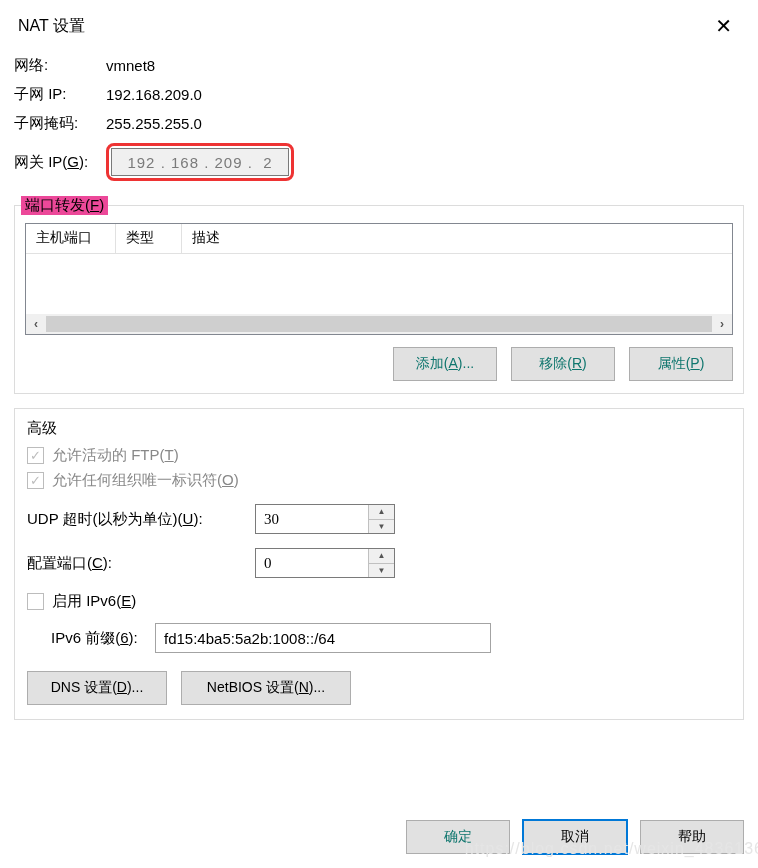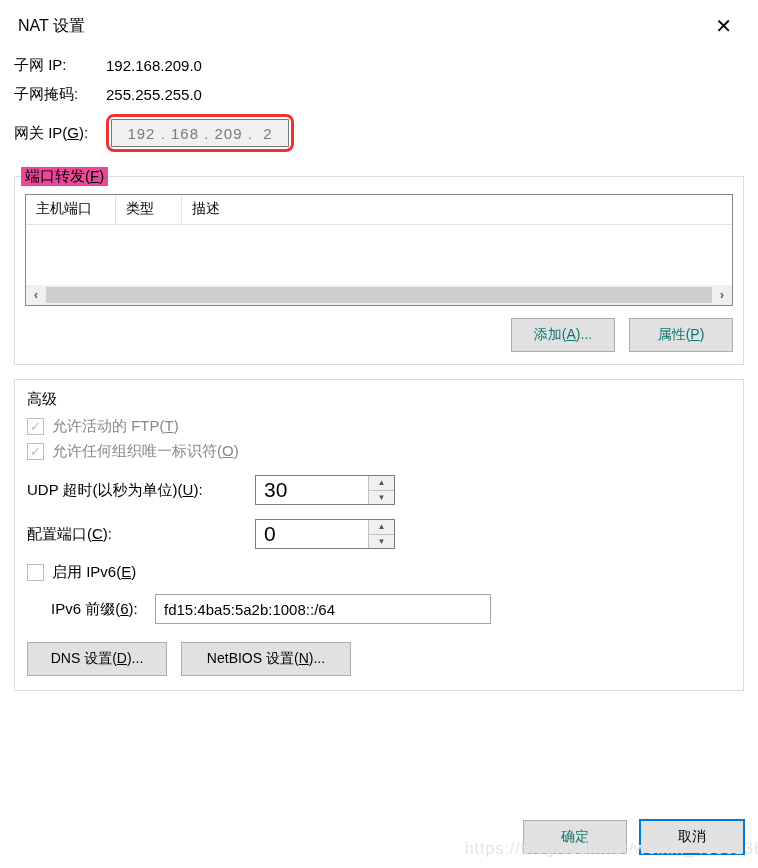--- a/index.html
+++ b/index.html
@@ -158,22 +158,22 @@
     .spinner {
       display: flex;
       border: 1px solid #7a7a7a;
       height: 30px;
       width: 140px;
     }
     .spinner input {
       border: none;
       width: 112px;
       padding: 2px 8px;
-      font-size: 21px;
-      font-family: Liberation Sans, sans-serif;
+      font-size: 15px;
+      font-family: Liberation Serif, serif;
       outline: none;
     }
     .spinner-arrows {
       width: 26px;
       border-left: 1px solid #c0c0c0;
       display: flex;
       flex-direction: column;
     }
     .sp-up, .sp-down {
       flex: 1;
@@ -224,20 +224,24 @@
   </style>
 </head>
 <body>
 
 <div class="titlebar">
   <span>NAT 设置</span>
   <span class="close-x">✕</span>
 </div>
 
 <div class="info-rows">
+  <div class="info-row">
+    <span class="info-label">网络:</span>
+    <span>vmnet8</span>
+  </div>
   <div class="info-row">
     <span class="info-label">子网 IP:</span>
     <span>192.168.209.0</span>
   </div>
   <div class="info-row">
     <span class="info-label">子网掩码:</span>
     <span>255.255.255.0</span>
   </div>
   <div class="info-row">
     <span class="info-label">
@@ -266,20 +270,23 @@
       <div class="sc-track"></div>
       <div class="sc-btn">›</div>
     </div>
   </div>
 
   <div class="btn-row">
     <button class="btn">
       <span>添加(</span><span class="u">A</span><span>)...</span>
     </button>
     <button class="btn">
+      <span>移除(</span><span class="u">R</span><span>)</span>
+    </button>
+    <button class="btn">
       <span>属性(</span><span class="u">P</span><span>)</span>
     </button>
   </div>
 </div>
 
 <div class="advanced-section">
   <div class="adv-title">高级</div>
 
   <div class="chk-row">
     <span class="chk">✓</span>
@@ -335,15 +342,16 @@
     </button>
     <button class="btn enabled" style="min-width:170px">
       <span>NetBIOS 设置(</span><span class="u">N</span><span>)...</span>
     </button>
   </div>
 </div>
 
 <div class="bottom-btns">
   <button class="btn">确定</button>
   <button class="btn enabled" style="border:1px solid #0078d7;outline:1px solid #0078d7">取消</button>
+  <button class="btn enabled">帮助</button>
 </div>
 
 <div class="watermark">https://blog.csdn.net/weixin_4836136</div>
 
 </body></html>

